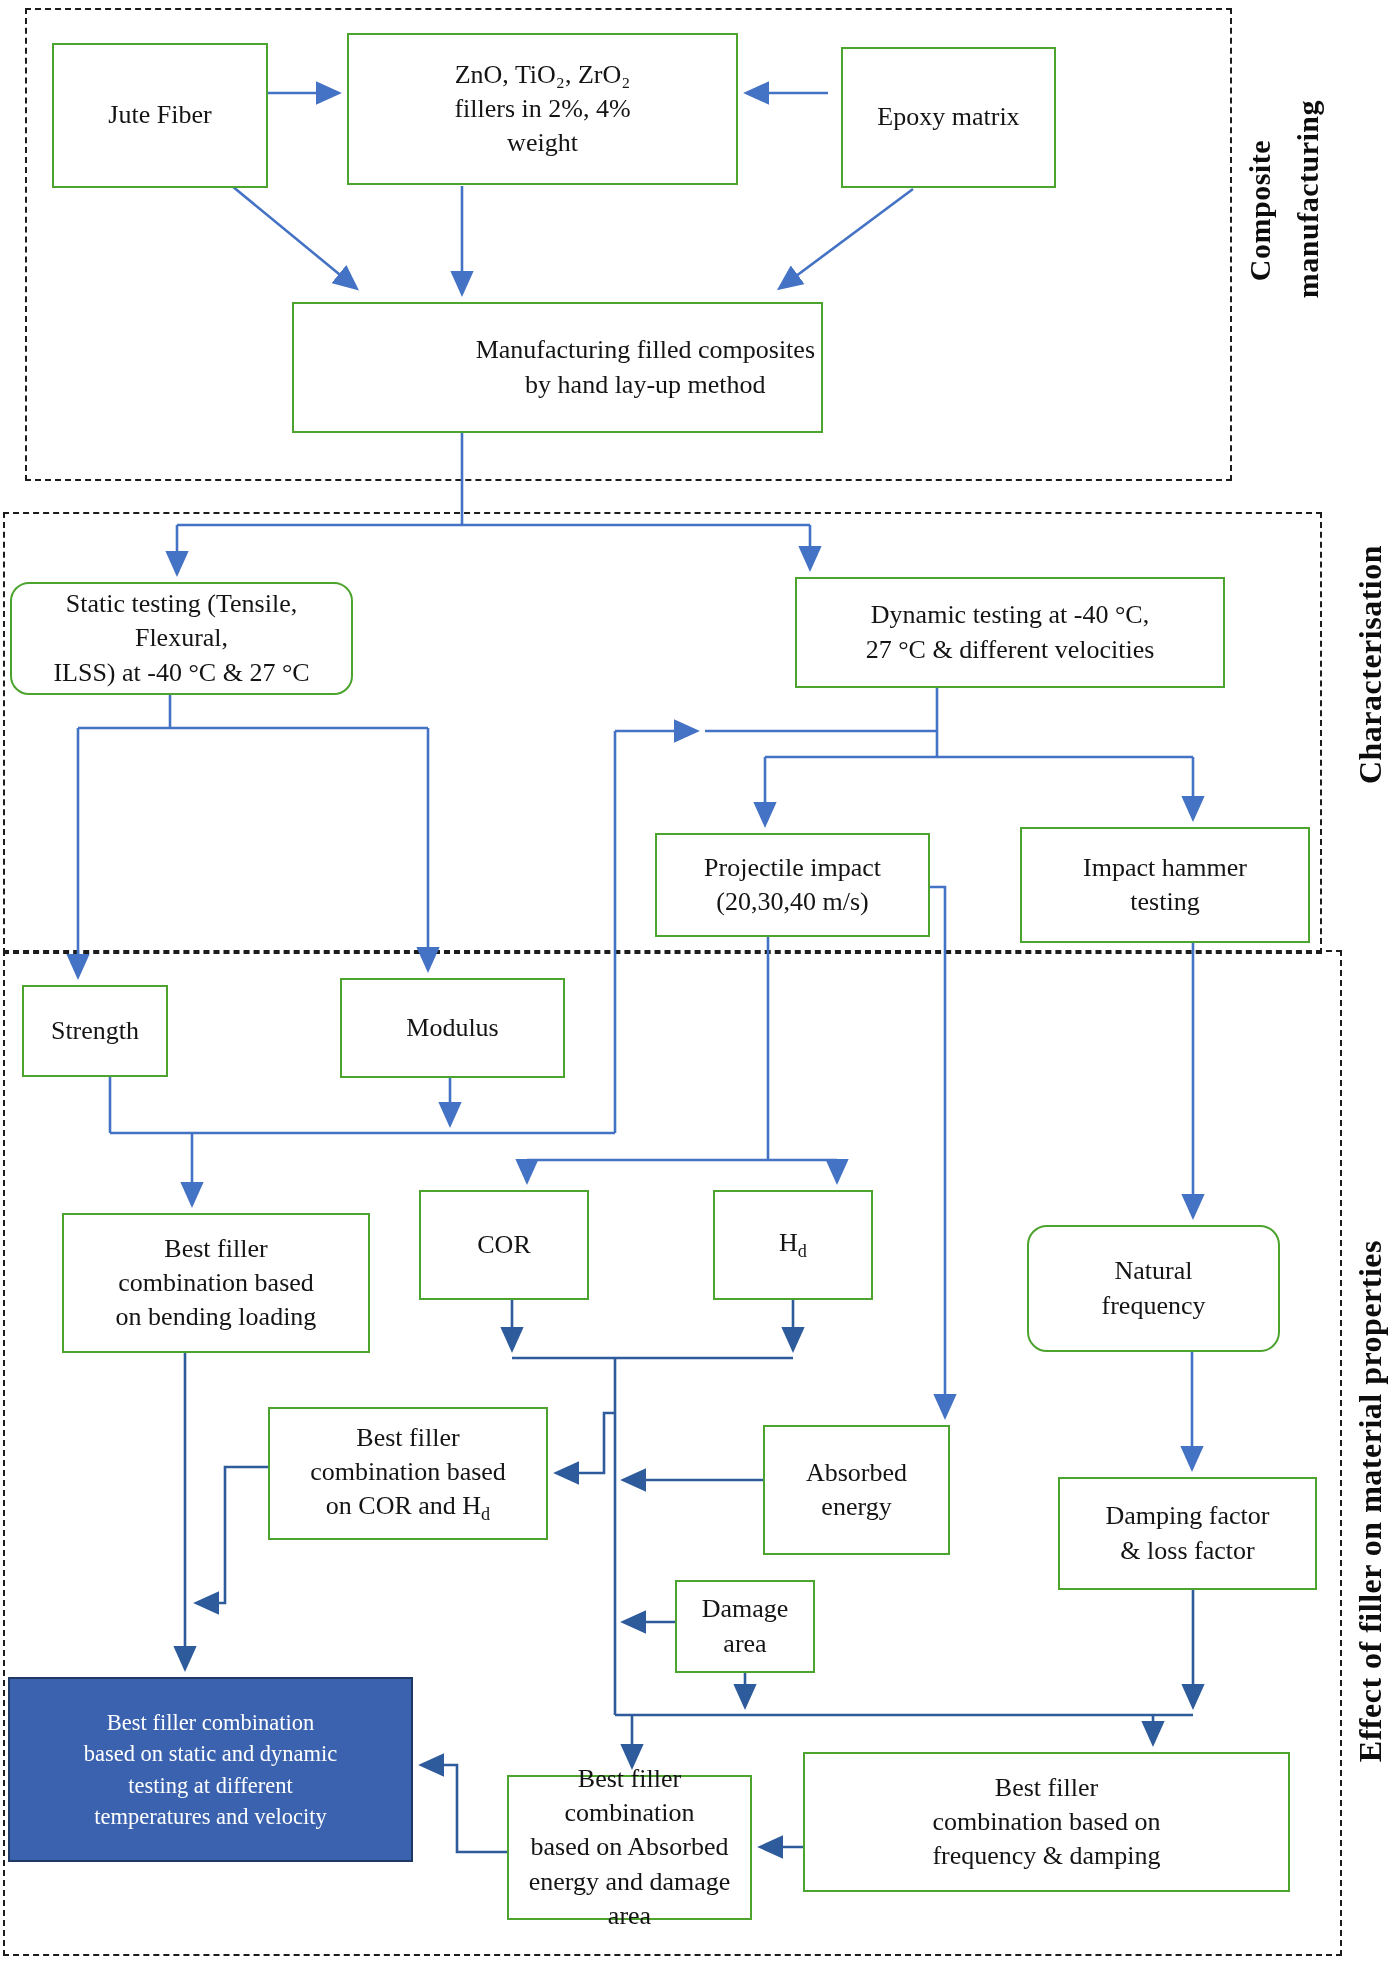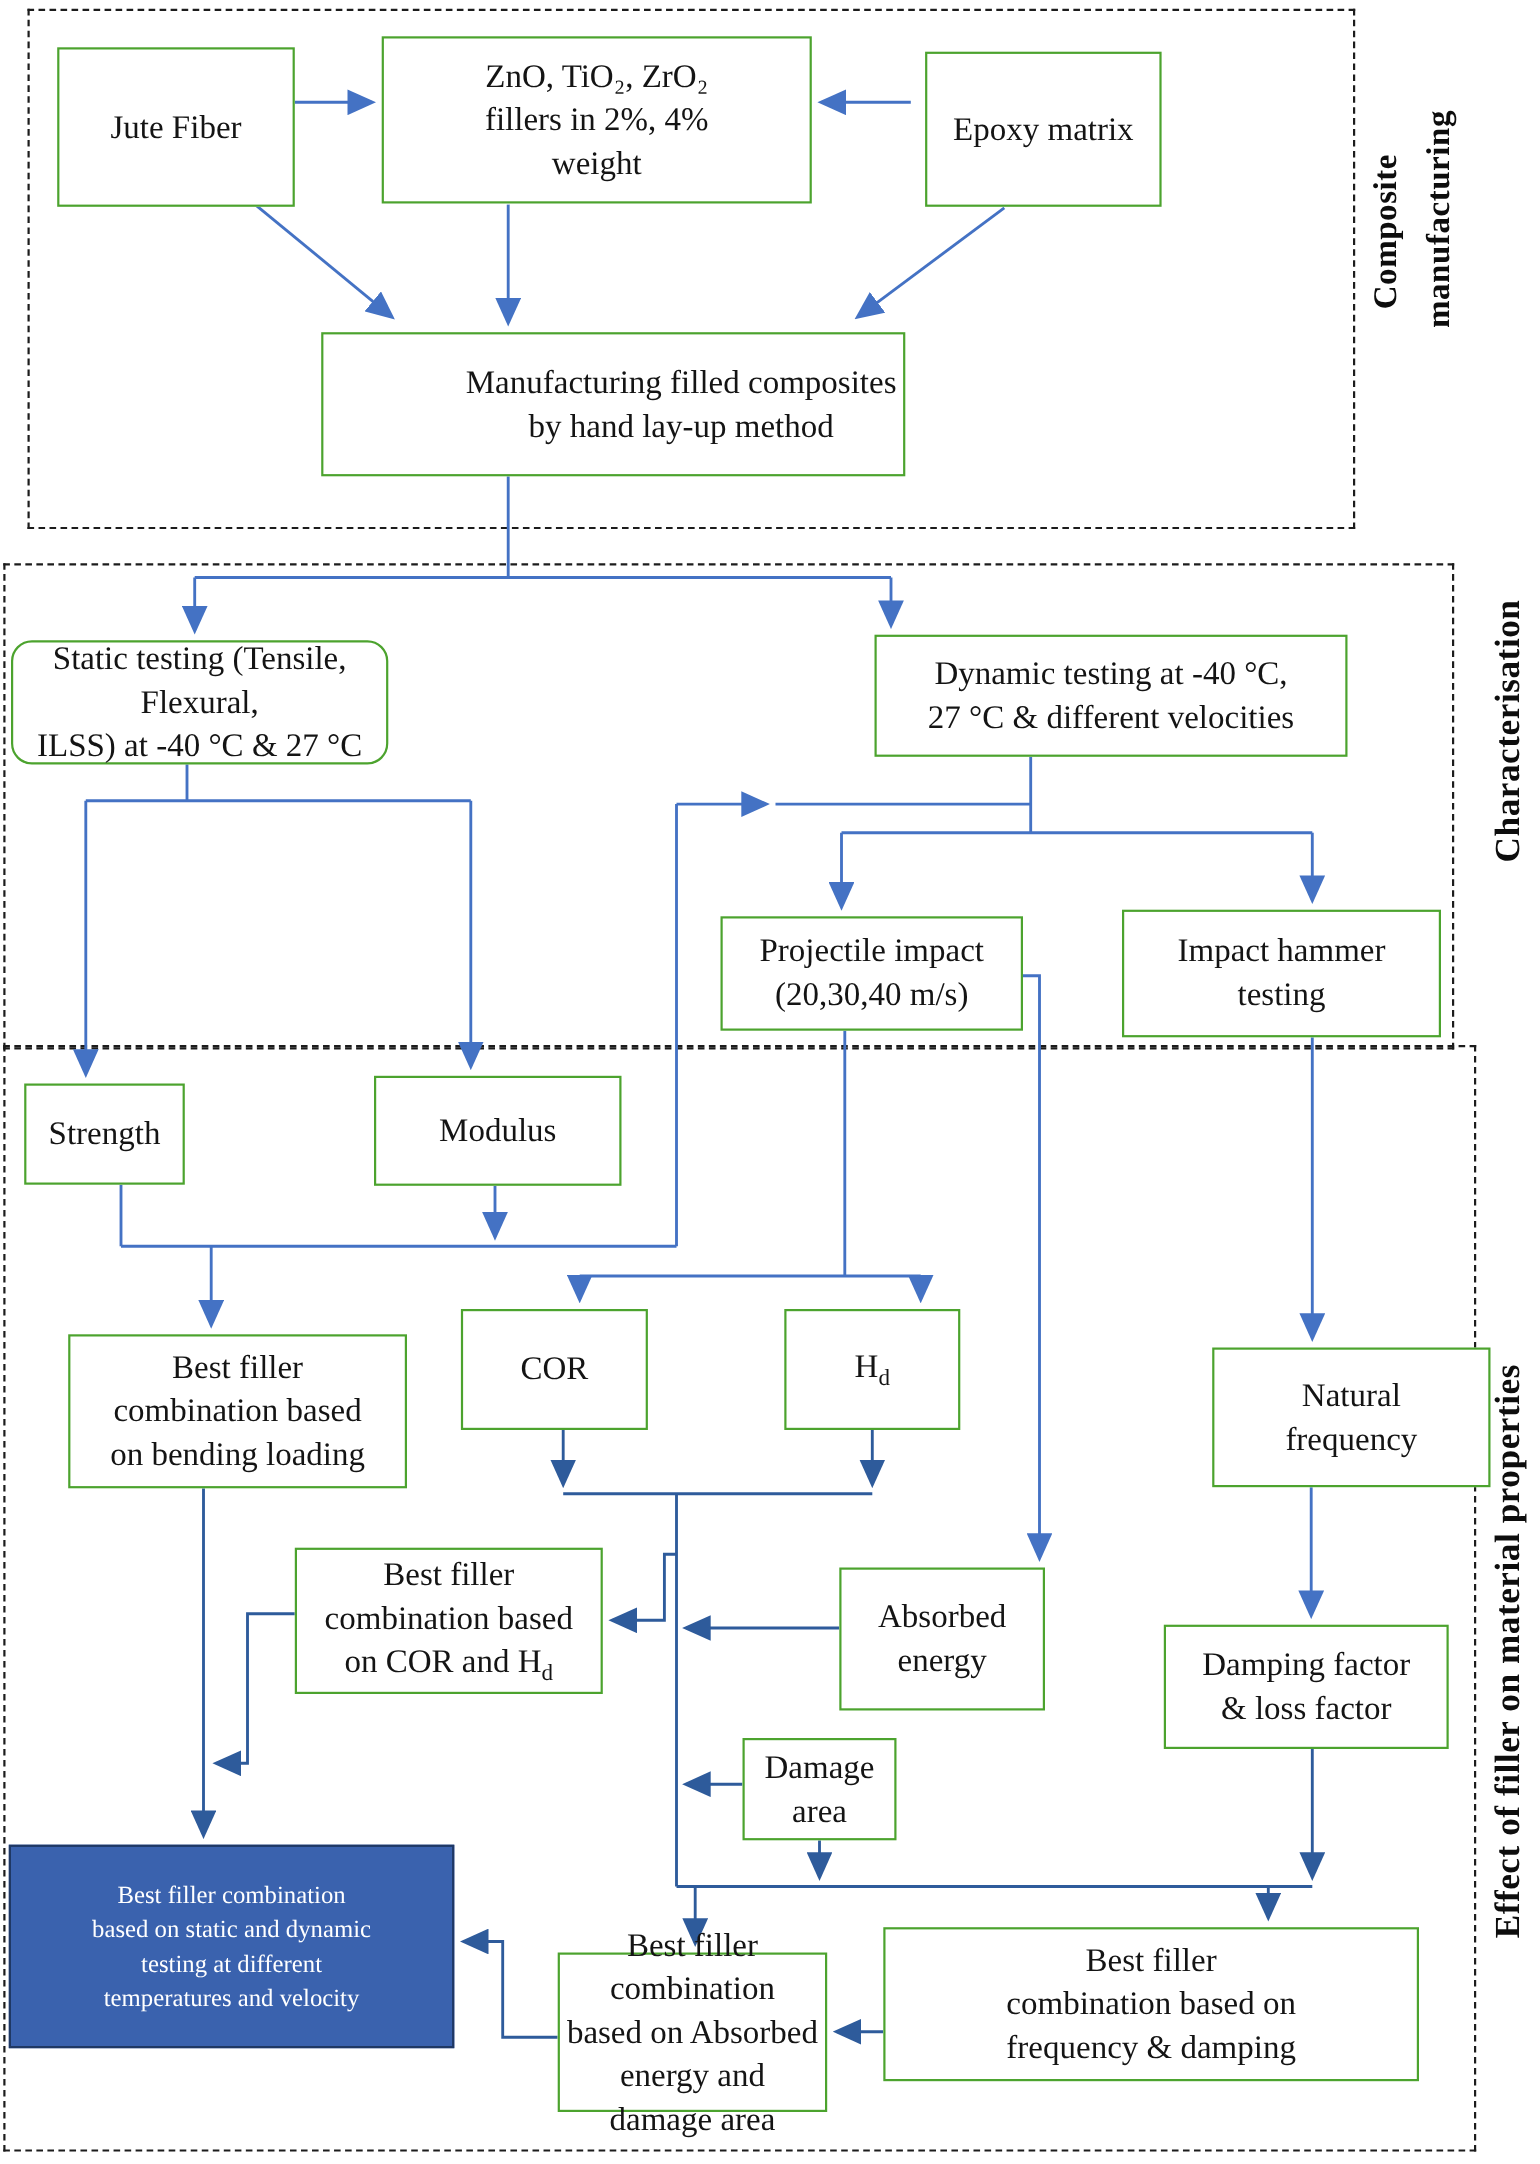--- a/index.html
+++ b/index.html
@@ -4,21 +4,21 @@
 <style>
   html,body{margin:0;padding:0;background:#fff;}
   #stage{position:relative;width:1400px;height:1967px;background:#fff;
          font-family:"Liberation Serif","DejaVu Serif",serif;color:#141414;}
   .section{position:absolute;border:2.5px dashed #1c1c1c;background:transparent;}
   .vlabel{position:absolute;writing-mode:vertical-rl;transform:rotate(180deg);
           font-weight:bold;color:#0d0d0d;white-space:nowrap;letter-spacing:.5px;}
   .box{position:absolute;border:2.2px solid #4CA32E;background:#fff;
        display:flex;align-items:center;justify-content:center;text-align:center;
        box-sizing:border-box;}
-  .box .t{white-space:pre-line;font-size:30px;line-height:1.32;padding:2px 6px;}
+  .box .t{white-space:pre-line;font-size:26px;line-height:1.32;padding:2px 6px;}
   .box.blue{background:#3A62AE;border-color:#1F3864;color:#fff;}
   .box.blue .t{font-size:22.5px;line-height:1.4;}
   svg.wires{position:absolute;left:0;top:0;pointer-events:none;}
   sub{font-size:70%;}
 </style>
 </head>
 <body>
 
 <div id="stage">
 
@@ -147,21 +147,21 @@
     </div>
 
   <div class="box" style="left:419px;top:1190px;width:170px;height:110px;">
     <span class="t">COR</span>
     </div>
 
   <div class="box" style="left:713px;top:1190px;width:160px;height:110px;">
     <span class="t"><span>H</span><sub>d</sub></span>
     </div>
 
-  <div class="box" style="left:1102px;top:1225px;width:253px;height:127px;">
+  <div class="box" style="left:1027px;top:1225px;width:253px;height:127px;border-radius:20px;">
     <span class="t">Natural
 frequency</span>
     </div>
 
   <div class="box" style="left:268px;top:1407px;width:280px;height:133px;">
     <span class="t"><span>Best filler
 combination based
 on COR and H</span><sub>d</sub></span>
     </div>
 

